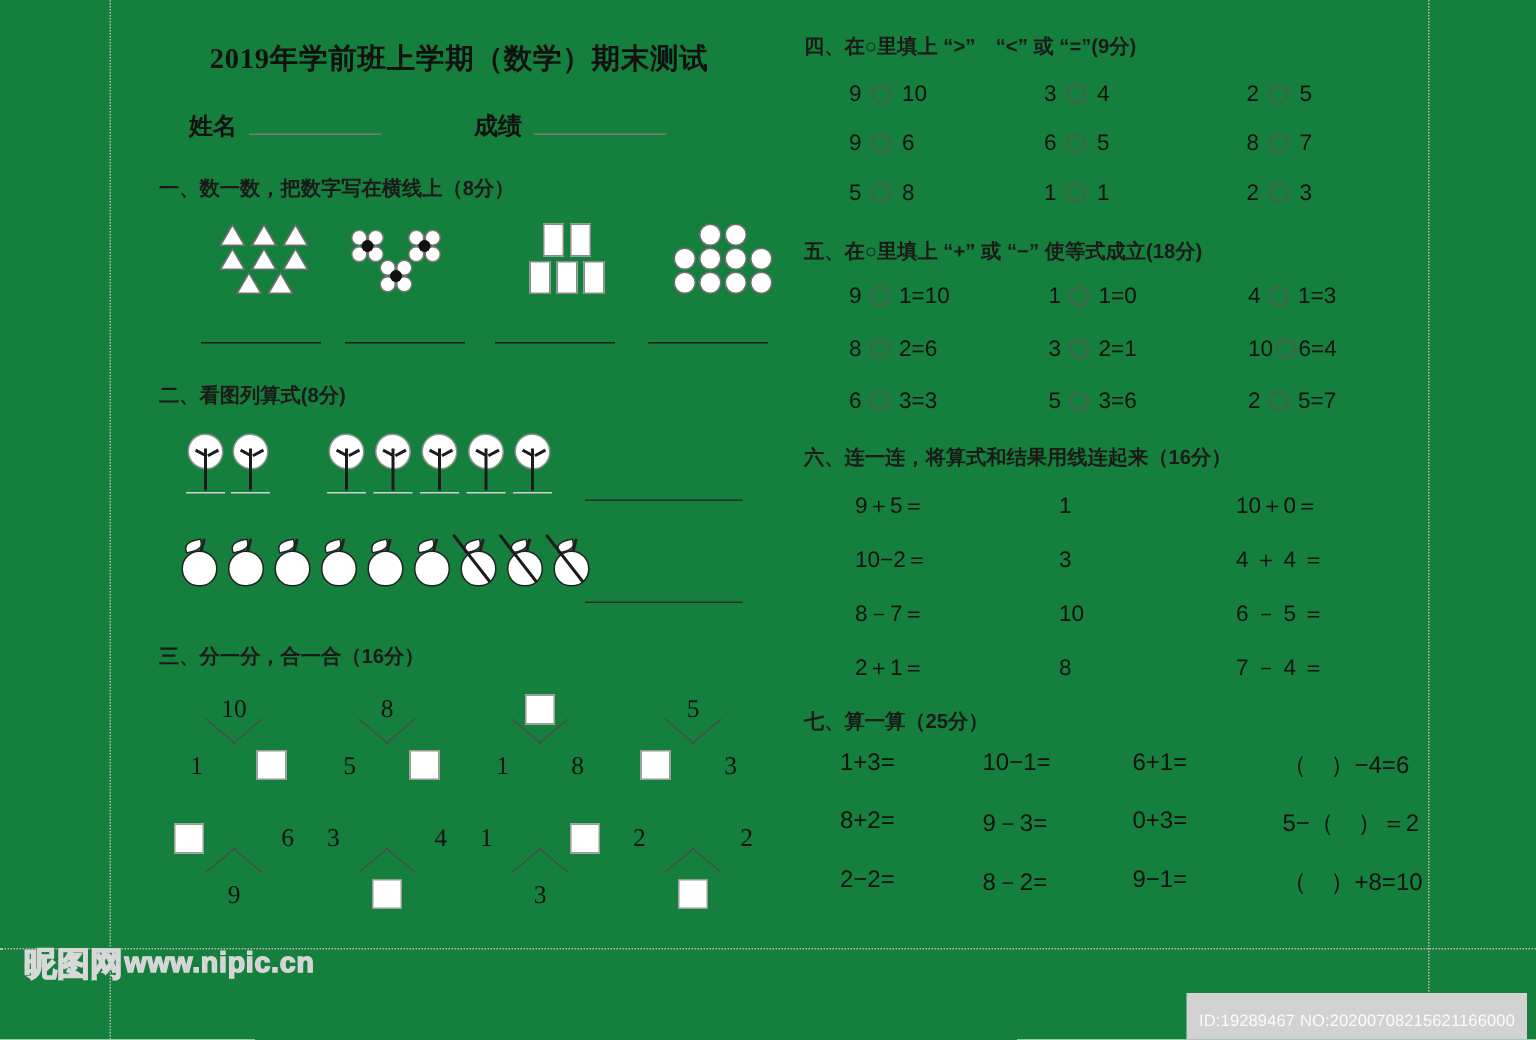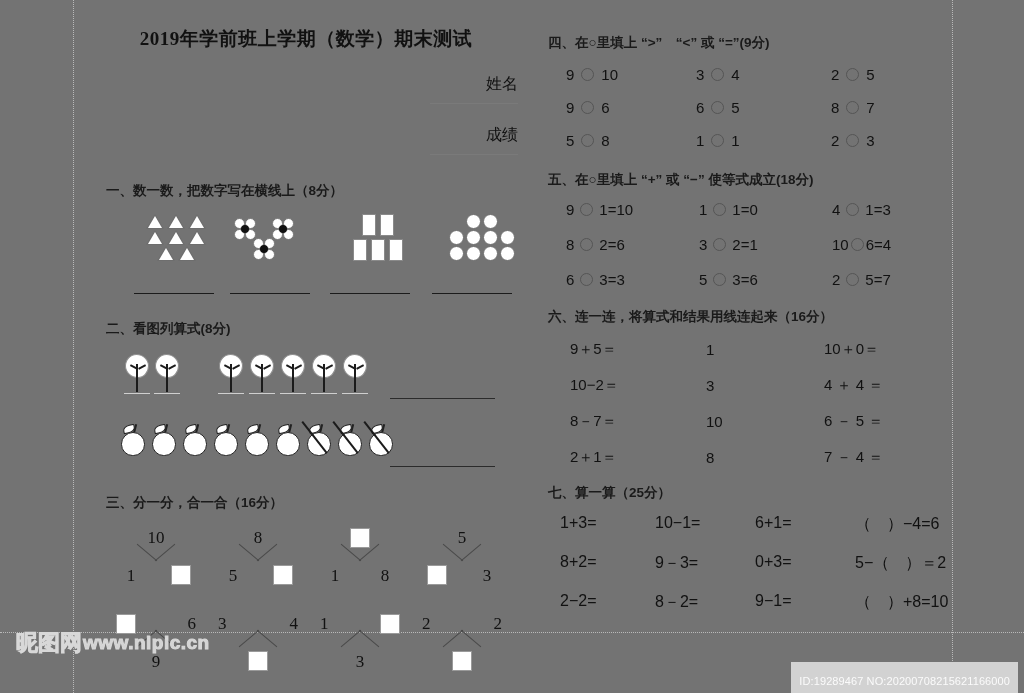--- a/index.html
+++ b/index.html
@@ -4,21 +4,21 @@
 <style>
   * { box-sizing: border-box; }
   html, body {
     margin: 0; padding: 0;
     background: #ffffff;
     font-family: "Liberation Sans", sans-serif;
   }
   #page {
     position: relative;
     width: 1024px; height: 693px;
-    background: #737373;
+    background: #15803d;
     overflow: hidden;
   }
   
   .guide-v {
     position: absolute; top: 0; bottom: 0; width: 0;
     border-left: 1px dotted #b9b9b9;
   }
   .guide-h {
     position: absolute; left: 0; right: 0; height: 0;
     border-top: 1px dotted #b9b9b9;
@@ -35,36 +35,36 @@
   .title {
     font-family: "Liberation Serif", serif;
     font-size: 19px; font-weight: bold; color: #111;
     text-align: center; letter-spacing: .5px;
     margin: 12px 0 0 0; padding-left: 6px;
   }
   .namerow {
     margin-top: 22px; padding-left: 38px;
     display: flex; align-items: flex-end; gap: 8px;
     font-family: "Liberation Serif", serif;
-    font-size: 16px; font-weight: normal; color: #111; flex-direction: column;
+    font-size: 16px; font-weight: bold; color: #111;
   }
   .namerow .lbl { white-space: nowrap; }
   .namerow .blank {
     display: inline-block; width: 88px; height: 1px;
     background: #7a7a7a; margin-bottom: 5px;
   }
   .namerow .gap { width: 46px; }
 
   .q {
     font-size: 13.5px; color: #1a1a1a; font-weight: 600;
     font-family: "Liberation Sans", sans-serif;
     white-space: nowrap;
   }
   .q-left  { margin: 0 0 0 18px; }
-  .q-right { margin: 12px; }
+  .q-right { margin: 0; }
 
   
   .shapes-row {
     position: relative; height: 80px;
     margin: 14px 0 0 26px; width: 400px;
   }
   .shape-cell { position: absolute; top: 0; width: 92px; height: 54px; }
   .rule {
     position: absolute; height: 0; border-top: 1.6px solid #1b1b1b;
     bottom: 0;

